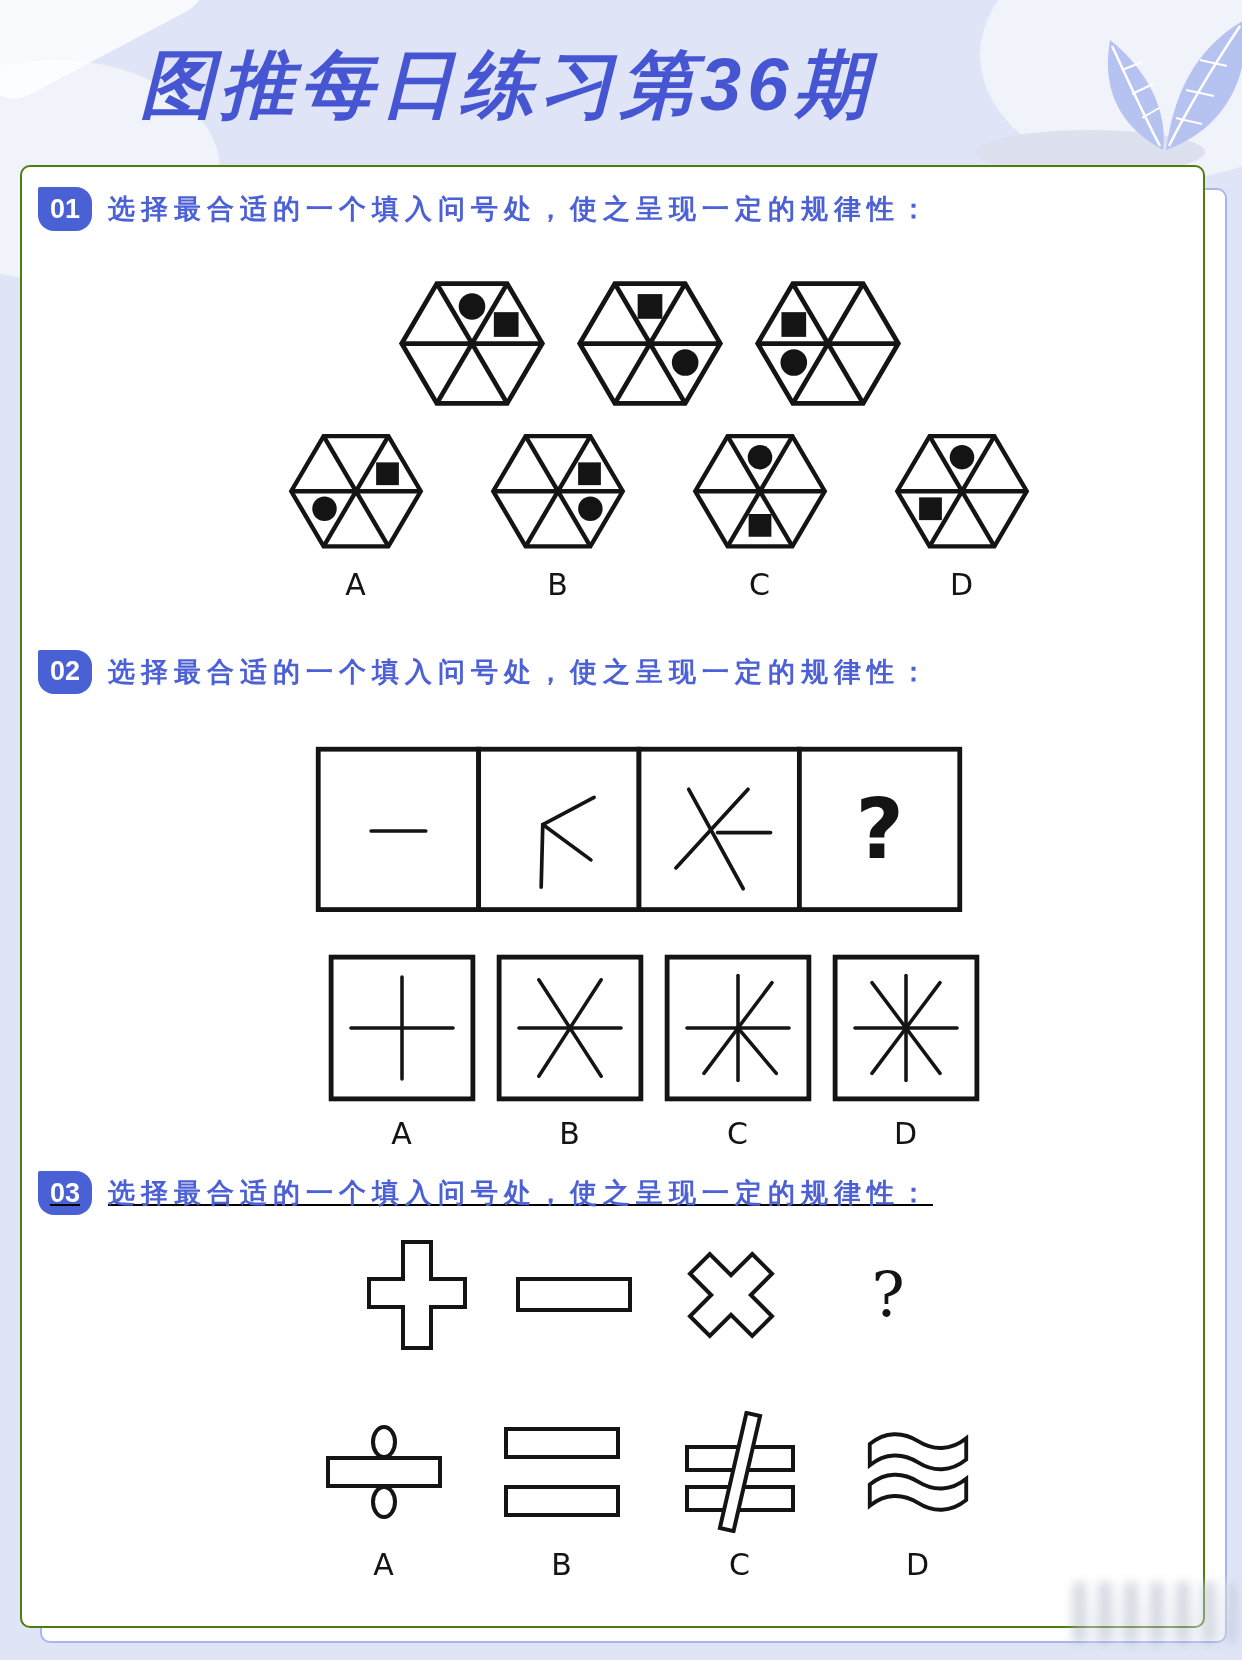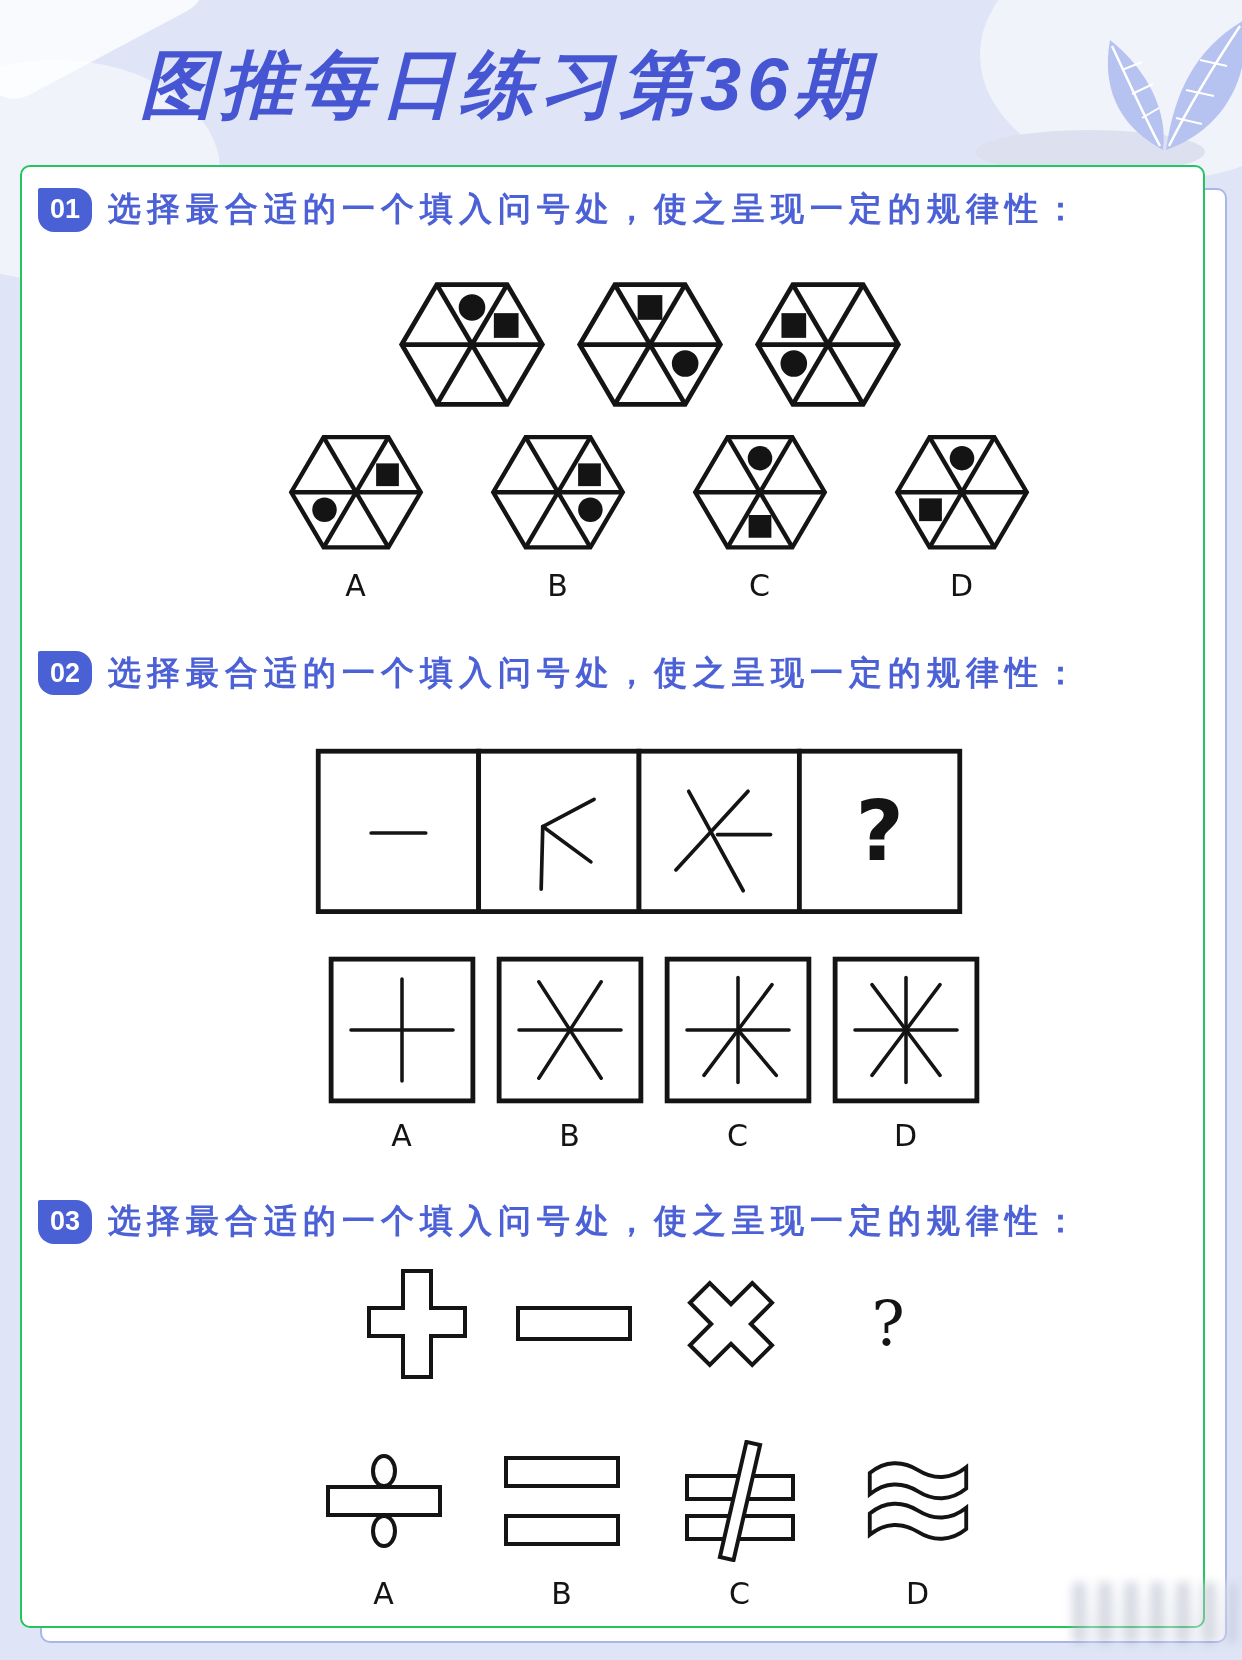--- a/index.html
+++ b/index.html
@@ -17,33 +17,33 @@
     font-size:74px;font-weight:900;letter-spacing:6px;color:#4656d3;
     white-space:nowrap;z-index:2;font-style:italic;
   }
   .plant{position:absolute;left:950px;top:0;z-index:1;}
   .card-back{
     position:absolute;left:40px;top:188px;width:1183px;height:1451px;
     background:#fff;border:2px solid #a9b6ea;border-radius:10px;z-index:2;
   }
   .card{
     position:absolute;left:20px;top:165px;width:1181px;height:1459px;
-    background:#fff;border:2px solid #22c55e;border-radius:10px;z-index:3;
+    background:#fff;border:2px solid #4d7c0f;border-radius:10px;z-index:3;
   }
   .q-head{display:flex;align-items:center;gap:16px;margin-left:16px;}
   .q-head.s1{margin-top:20px;}
   .q-head.s2{margin-top:48px;text-align:right;}
-  .q-head.s3{margin-top:46px;}
+  .q-head.s3{margin-top:20px;text-decoration:underline;}
   .badge{
     width:54px;height:44px;flex:0 0 auto;background:#4a61d6;color:#fff;
     font-weight:800;font-size:27px;display:flex;align-items:center;justify-content:center;
     border-radius:2px 16px 16px 16px;
   }
   .prompt{
-    font-size:33px;font-weight:800;color:#4d61d6;letter-spacing:6px;white-space:nowrap;
+    font-size:27px;font-weight:800;color:#4d61d6;letter-spacing:6px;white-space:nowrap;
   }
   .fig-row{display:flex;justify-content:center;}
   .q1-seq{gap:26px;padding-left:74px;margin-top:46px;}
   .q1-opts{gap:62px;padding-left:92px;margin-top:20px;}
   .q2-strip{margin-top:52px;padding-left:52px;}
   .q2-opts{gap:20px;padding-left:82px;margin-top:42px;}
   .q3-seq{gap:27px;padding-left:80px;margin-top:22px;align-items:center;}
   .q3-opts{gap:28px;padding-left:76px;margin-top:58px;}
   .q3-cell{width:130px;height:116px;display:flex;align-items:center;justify-content:center;}
   .sym-box{width:150px;height:122px;display:flex;align-items:center;justify-content:center;}

